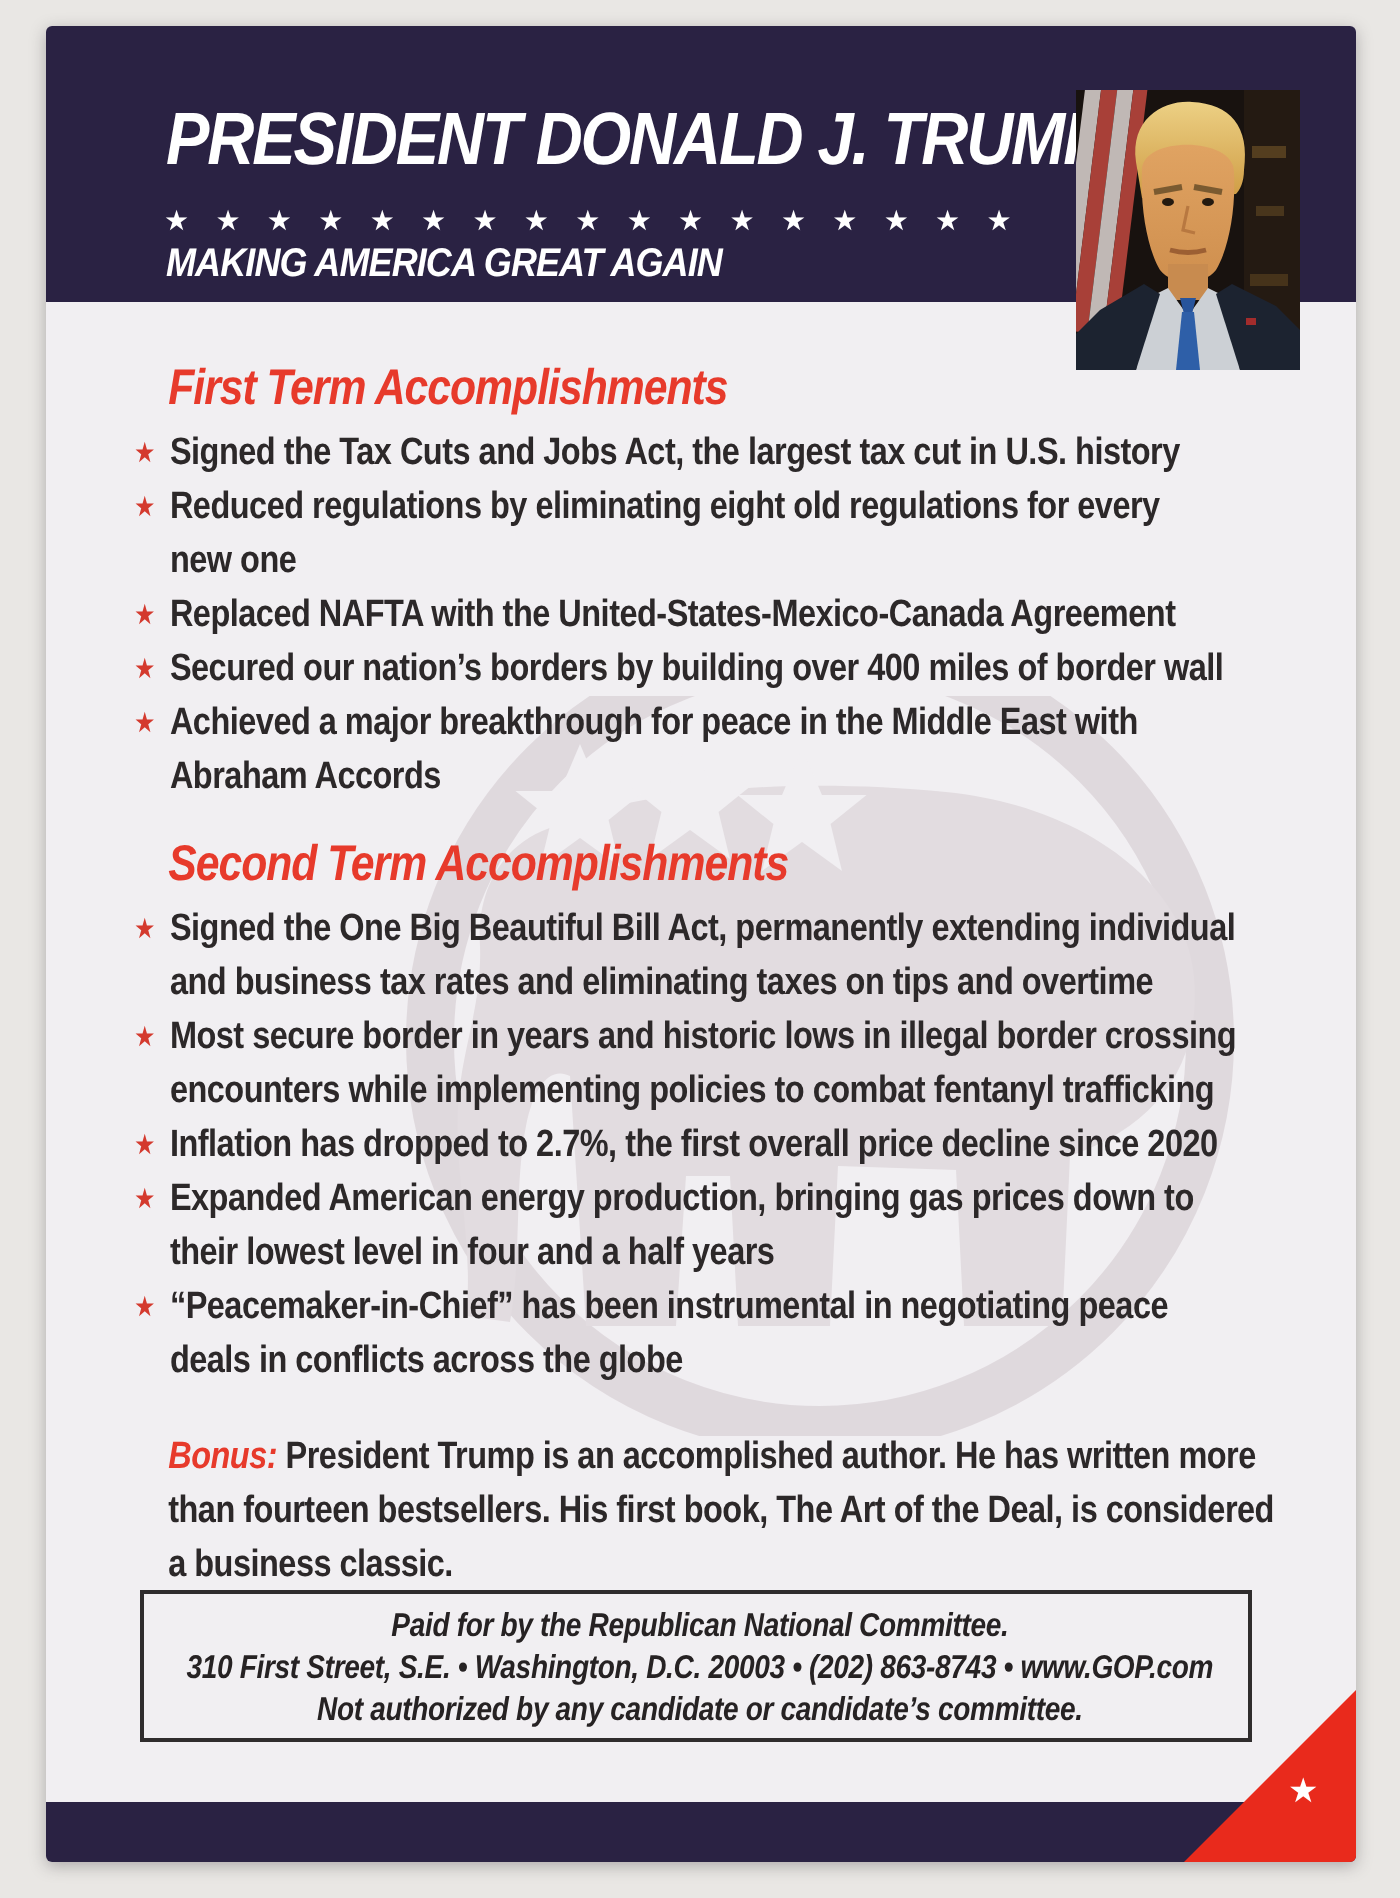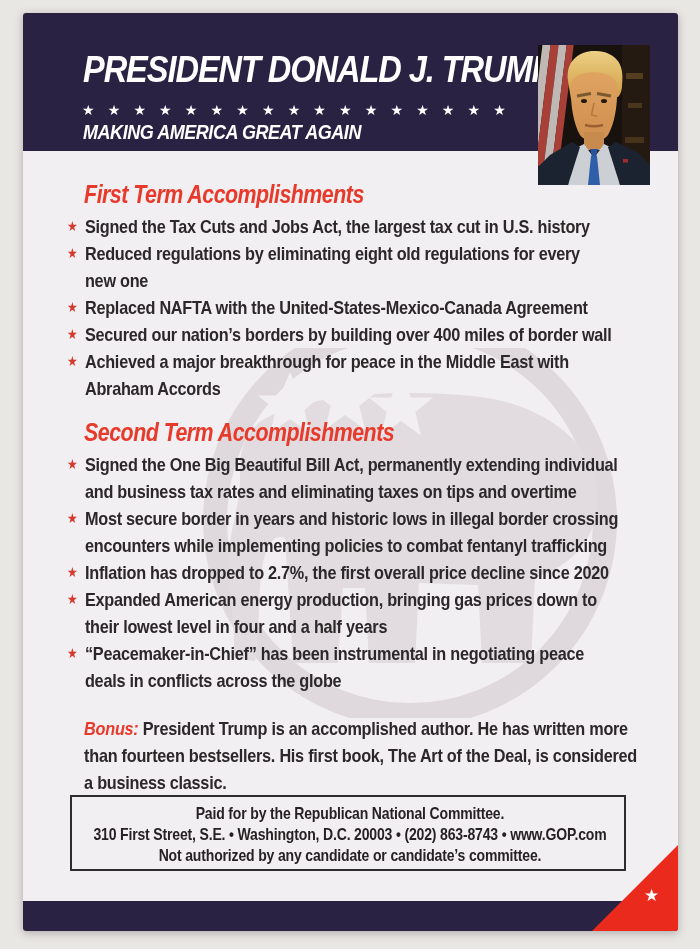--- a/index.html
+++ b/index.html
@@ -27,21 +27,21 @@
            transform:scaleX(.855); transform-origin:0 0;}
   h2.section{color:var(--hred); font-style:italic; font-weight:bold; font-size:25px;
              line-height:26px; letter-spacing:-0.6px; margin:18px 0 6px 20px; white-space:nowrap;}
   h2.section.second{margin-top:17px;}
   ul.bullets{list-style:none; font-size:19px; font-weight:bold; line-height:27px; letter-spacing:-0.3px;}
   ul.bullets li{position:relative; padding-left:21px; white-space:nowrap;}
   ul.bullets li .bstar{position:absolute; left:0; top:0; color:var(--bred); font-size:14px; font-weight:normal;}
   .bonus{margin:21px 0 0 20px; font-size:19px; font-weight:bold; line-height:27px;
          letter-spacing:-0.3px; white-space:nowrap;}
   .bonus .bonus-label{color:var(--hred); font-style:italic; padding-right:5px;}
-  .footer-box{position:absolute; left:47px; top:782px; width:556px; height:76px; border:2px solid #2f2c2d;}
+  .footer-box{position:absolute; left:47px; top:782px; width:556px; height:76px; border:2px solid #2f2c2d;font-style:italic;}
   .footer-inner{position:absolute; left:0; top:6px; width:654px; transform:scaleX(.85); transform-origin:0 0;
                 text-align:center; font-size:16.5px; font-weight:bold; line-height:21px;
                 color:#262223; letter-spacing:-0.2px; white-space:nowrap;}
   .bottom-stripe{position:absolute; left:0; top:888px; width:100%; height:30px; background:var(--navy);}
   .triangle{position:absolute; left:569px; top:832px; width:86px; height:86px; background:var(--tred);
             clip-path:polygon(100% 0,100% 100%,0 100%);}
   .corner-star{position:absolute; left:52px; top:42px; color:#fff; font-size:17px; line-height:17px;}
 </style>
 </head>
 <body>

